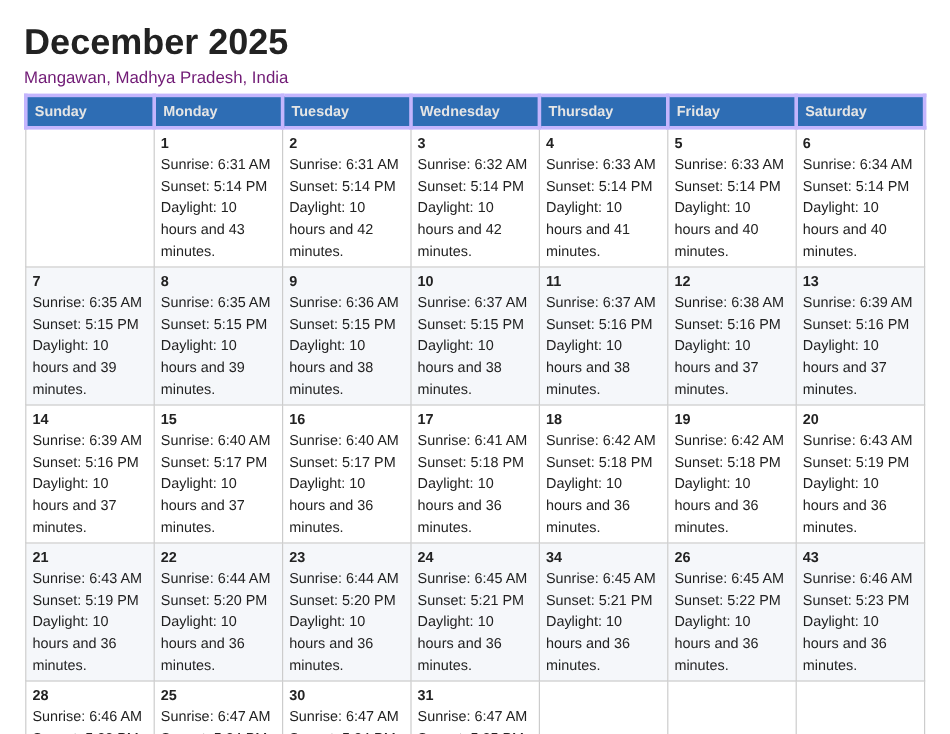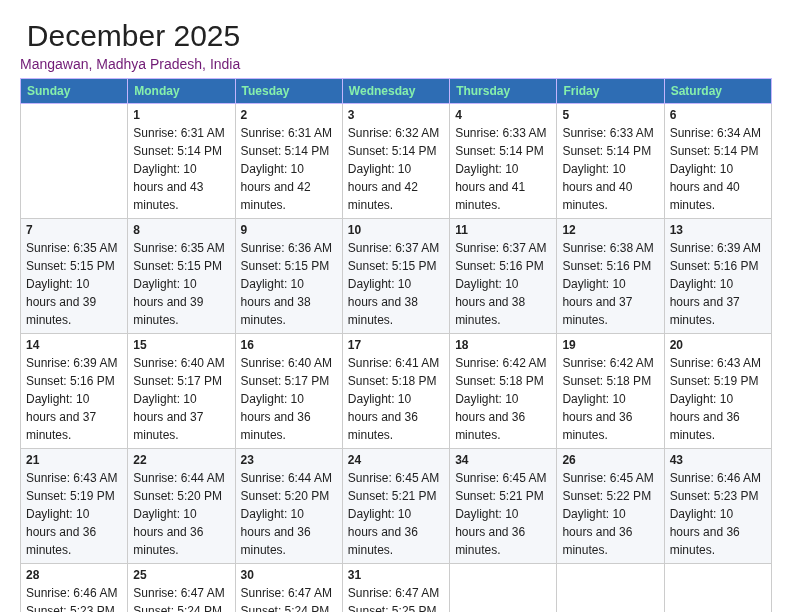--- a/index.html
+++ b/index.html
@@ -43,43 +43,43 @@
       height: 22px;
       margin-left: 1px;
       position: relative;
       top: -2px;
     }
     .title-block {
       text-align: right;
     }
     .main-title {
       font-size: 30px;
-      font-weight: normal;
+      font-weight: bold;
       color: #222;
       line-height: 1.2;
     }
     .subtitle {
       font-size: 14px;
       color: #701a75;
       margin-top: 2px;
     }
     .calendar-table {
       width: 100%;
       border-collapse: collapse;
       margin-top: 6px;
       font-size: 10.5px;
     }
     .calendar-table th {
       background-color: #2e6db4;
-      color: #86efac;
+      color: #e5e5e5;
       text-align: left;
       padding: 5px 6px;
       font-size: 12px;
       font-weight: bold;
-      border: 1px solid #c4b5fd;
+      border: 3px solid #c4b5fd;
     }
     .calendar-table td {
       border: 1px solid #ccc;
       vertical-align: top;
       padding: 4px 5px;
       width: calc(100% / 7);
       height: 88px;
     }
     .day-number {
       font-size: 12px;

